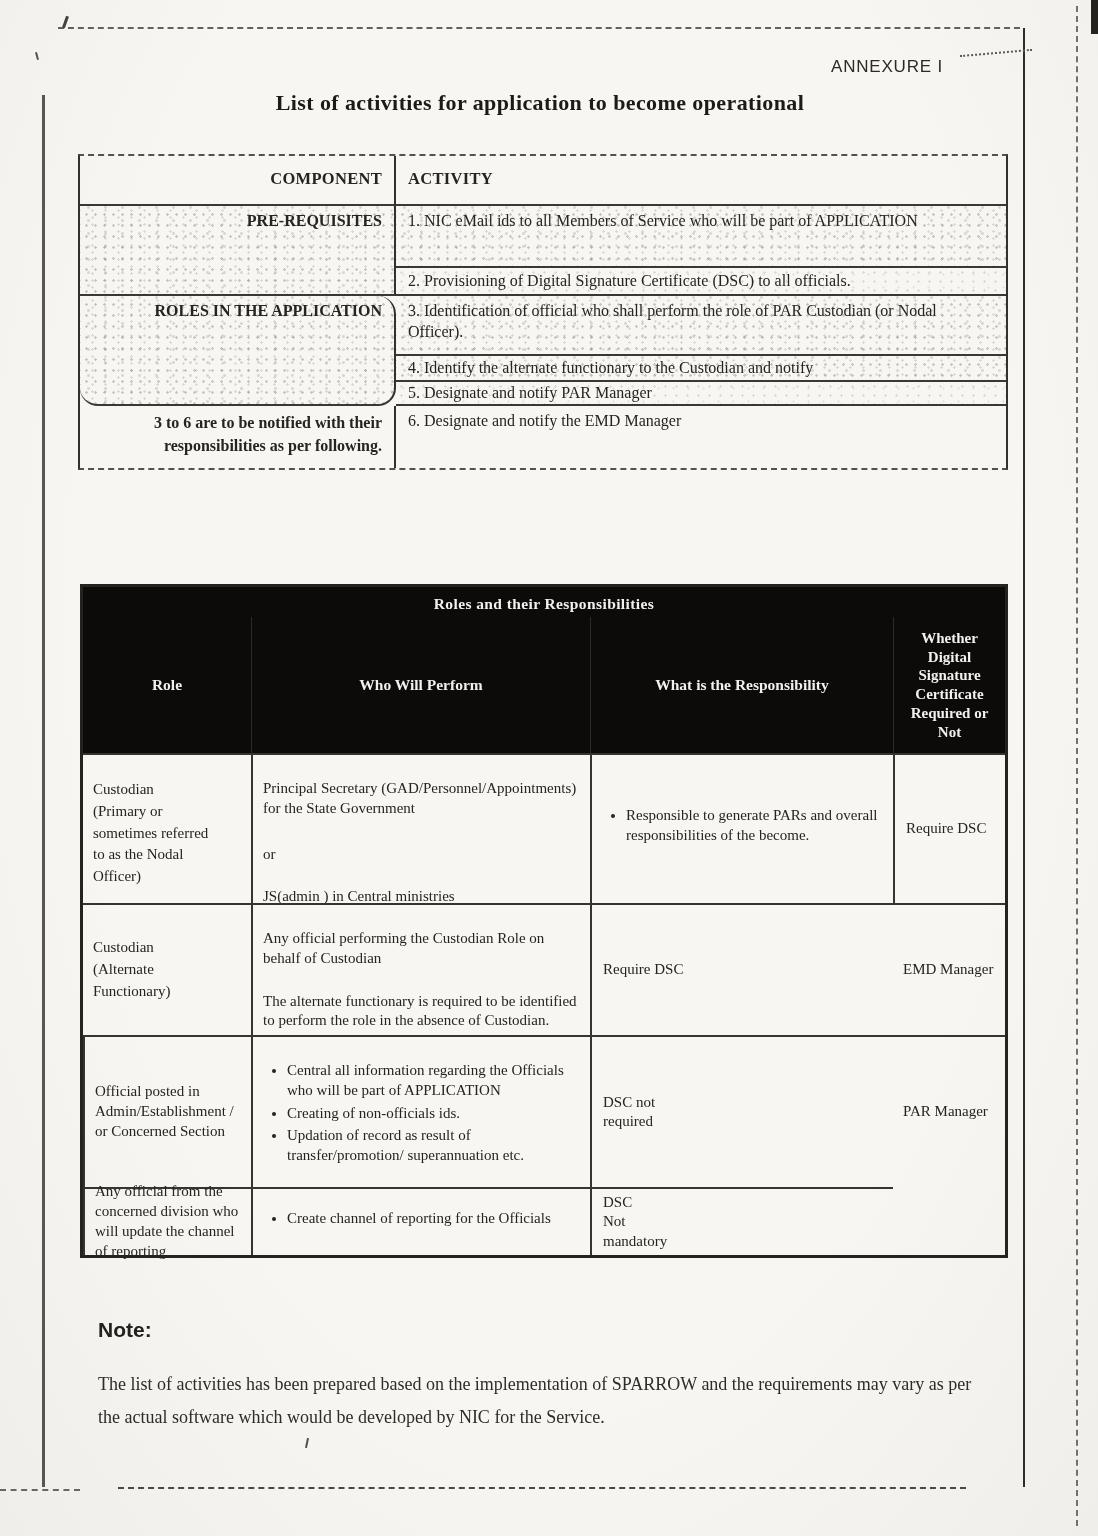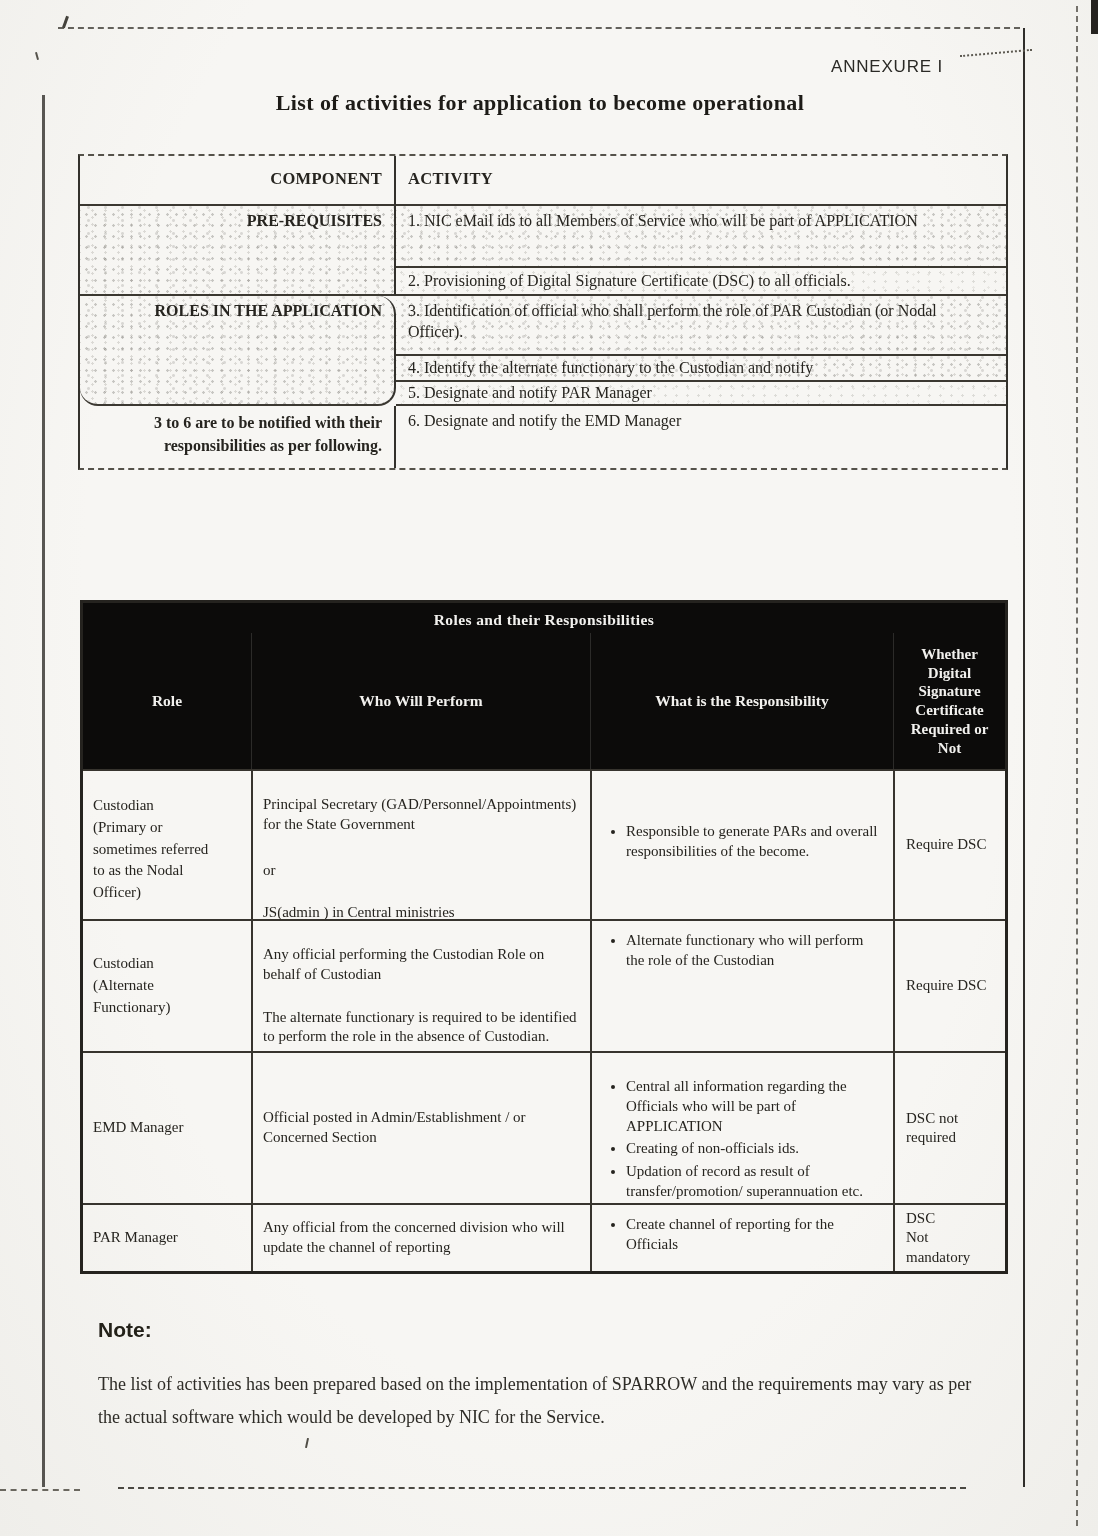--- a/index.html
+++ b/index.html
@@ -67,21 +67,21 @@
   .a2{grid-area:3/2;}
   .a-roles{grid-area:4/1/7/2;padding-top:10px;border-radius:18px;}
   .a3{grid-area:4/2;padding-top:8px;}
   .a4{grid-area:5/2;}
   .a5{grid-area:6/2;}
   .a-36{grid-area:7/1;padding-top:8px;line-height:1.45;}
   .a6{grid-area:7/2;padding-top:8px;}
 
   
   .t2{
-    position:absolute;left:80px;top:600px;width:928px;
+    position:absolute;left:80px;top:584px;width:928px;
     display:grid;grid-template-columns:168px 339px 303px 1fr;
     grid-template-rows:30px 136px 150px 132px 152px 68px;
     border:3px solid #25231f;box-sizing:border-box;
     font-size:15px;line-height:1.3;
   }
   .t2 .hcell{background:#0c0b0a;color:#f2f1ee;font-weight:bold;}
   .t2 .htitle{grid-area:1/1/2/5;text-align:center;padding-top:7px;font-size:15.5px;letter-spacing:.4px;}
   .t2 .hcol{display:flex;align-items:center;justify-content:center;text-align:center;
     font-size:15.5px;border-left:1px solid #2c2b29;}
   .t2 .hcol.first{border-left:none;}
@@ -175,25 +175,20 @@
     </div>
     <div class="bcell col4 dsc">Require DSC</div>
 
     <div class="bcell role center">Custodian
 (Alternate
 Functionary)</div>
     <div class="bcell col2 who">
       <p>Any official performing the Custodian Role on behalf of Custodian</p>
       <p class="gap-sm">The alternate functionary is required to be identified to perform the role in the absence of Custodian.</p>
     </div>
-    <div class="bcell col3 resp top">
-      <ul>
-          <li>Alternate functionary who will perform the role of the Custodian</li>
-        </ul>
-    </div>
     <div class="bcell col4 dsc">Require DSC</div>
 
     <div class="bcell role center">EMD Manager</div>
     <div class="bcell col2 who center">
       <p>Official posted in Admin/Establishment / or Concerned Section</p>
     </div>
     <div class="bcell col3 resp tight">
       <ul>
         <li>Central all information regarding the Officials who will be part of APPLICATION</li>
         <li>Creating of non-officials ids.</li>

